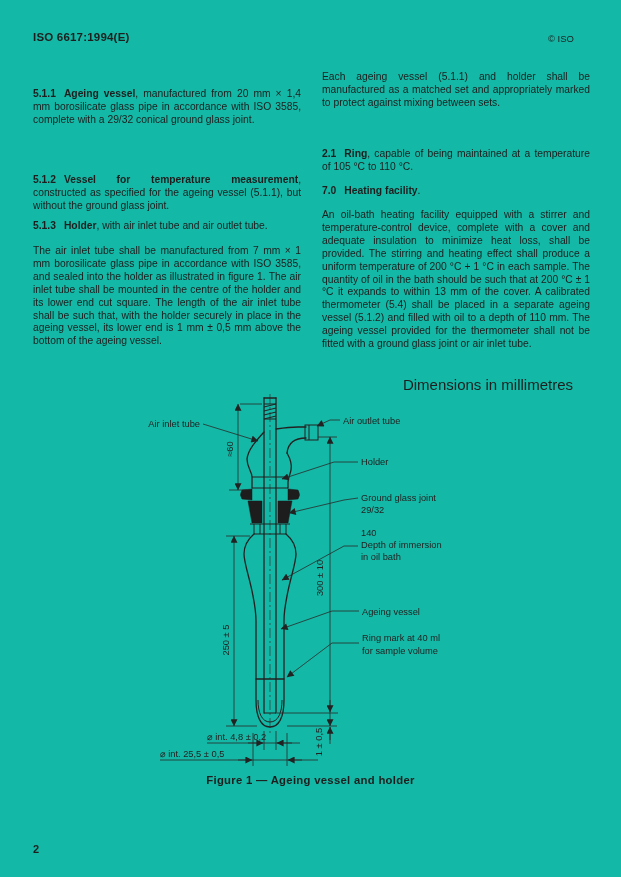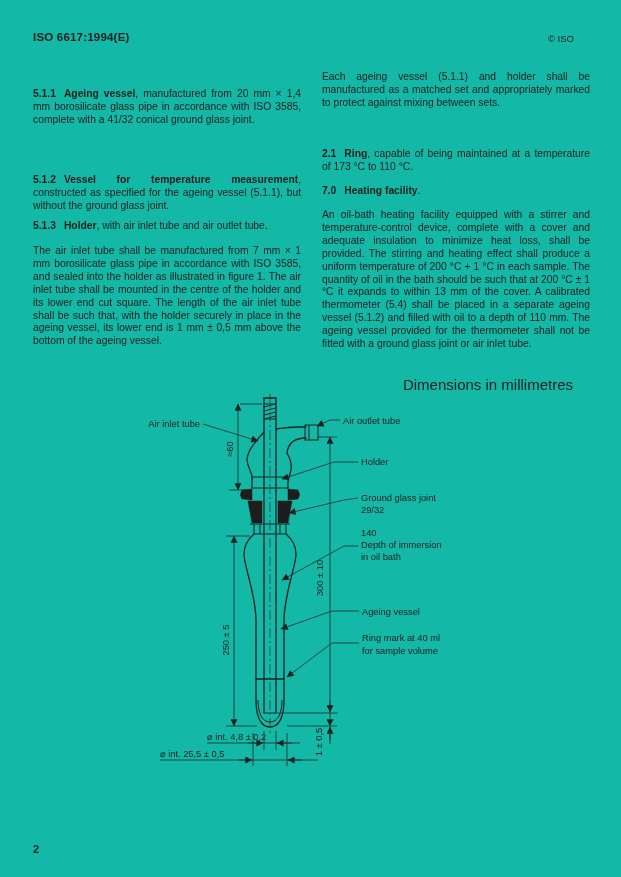--- a/index.html
+++ b/index.html
@@ -30,29 +30,29 @@
 </style>
 </head>
 <body>
 
 <div class="page">
 
   <div class="hdr-left">ISO 6617:1994(E)</div>
   <div class="hdr-right">© ISO</div>
 
   <div class="col col-left">
-    <p style="top:88px"><b class="num">5.1.1</b><b class="ttl">Ageing vessel</b><span>, manufactured from 20 mm × 1,4 mm borosilicate glass pipe in accordance with ISO 3585, complete with a 41/32 conical ground glass joint.</span></p>
+    <p style="top:88px"><b class="num">5.1.1</b><b class="ttl">Ageing vessel</b><span>, manufactured from 20 mm × 1,4 mm borosilicate glass pipe in accordance with ISO 3585, complete with a 29/32 conical ground glass joint.</span></p>
     <p style="top:174px"><b class="num">5.1.2</b><b class="ttl">Vessel for temperature measurement</b><span>, constructed as specified for the ageing vessel (5.1.1), but without the ground glass joint.</span></p>
     <p style="top:220px"><b class="num">5.1.3</b><b class="ttl">Holder</b><span>, with air inlet tube and air outlet tube.</span></p>
     <p style="top:245px">The air inlet tube shall be manufactured from 7 mm × 1 mm borosilicate glass pipe in accordance with ISO 3585, and sealed into the holder as illustrated in figure 1. The air inlet tube shall be mounted in the centre of the holder and its lower end cut square. The length of the air inlet tube shall be such that, with the holder securely in place in the ageing vessel, its lower end is 1 mm ± 0,5 mm above the bottom of the ageing vessel.</p>
   </div>
 
   <div class="col col-right">
     <p style="top:71px">Each ageing vessel (5.1.1) and holder shall be manufactured as a matched set and appropriately marked to protect against mixing between sets.</p>
-    <p style="top:148px"><b class="num">2.1</b><b class="ttl">Ring</b><span>, capable of being maintained at a temperature of 173 °C to 110 °C.</span></p>
+    <p style="top:148px"><b class="num">2.1</b><b class="ttl">Ring</b><span>, capable of being maintained at a temperature of 105 °C to 110 °C.</span></p>
     <p style="top:185px"><b class="num">7.0</b><b class="ttl">Heating facility</b><span>.</span></p>
     <p style="top:209px">An oil-bath heating facility equipped with a stirrer and temperature-control device, complete with a cover and adequate insulation to minimize heat loss, shall be provided. The stirring and heating effect shall produce a uniform temperature of 200 °C + 1 °C in each sample. The quantity of oil in the bath should be such that at 200 °C ± 1 °C it expands to within 13 mm of the cover. A calibrated thermometer (5.4) shall be placed in a separate ageing vessel (5.1.2) and filled with oil to a depth of 110 mm. The ageing vessel provided for the thermometer shall not be fitted with a ground glass joint or air inlet tube.</p>
   </div>
 
   <div class="dims-note">Dimensions in millimetres</div>
 
   <svg class="fig" width="621" height="378" viewBox="0 393 621 378">
     <defs>
       <marker id="mA" viewBox="0 0 10 10" refX="9.5" refY="5" markerWidth="9" markerHeight="7" orient="auto-start-reverse" markerUnits="userSpaceOnUse">
         <path d="M0,0 L10,5 L0,10 z" fill="#222"></path>
@@ -160,16 +160,17 @@
     <text x="362" y="654">for sample volume</text>
 
     <text transform="rotate(-90 233 449)" x="233" y="449" text-anchor="middle">≈60</text>
     <text transform="rotate(-90 229 640)" x="229" y="640" text-anchor="middle">250 ± 5</text>
     <text transform="rotate(-90 323 578)" x="323" y="578" text-anchor="middle">300 ± 10</text>
     <text transform="rotate(-90 322 742)" x="322" y="742" text-anchor="middle">1 ± 0,5</text>
     <text x="207" y="740">⌀ int. 4,8 ± 0,2</text>
     <text x="160" y="757">⌀ int. 25,5 ± 0,5</text>
   </svg>
 
+  <div class="caption">Figure 1 — Ageing vessel and holder</div>
 
   <div class="pagenum">2</div>
 
 </div>
 
 </body></html>

